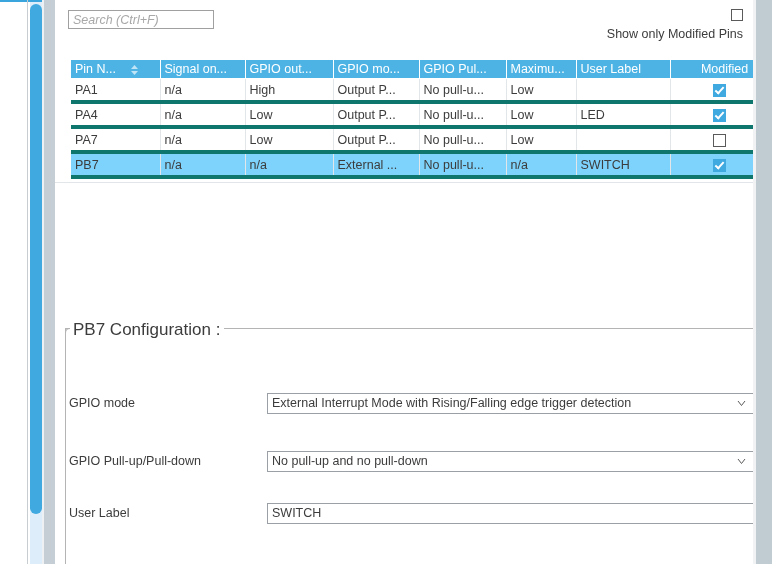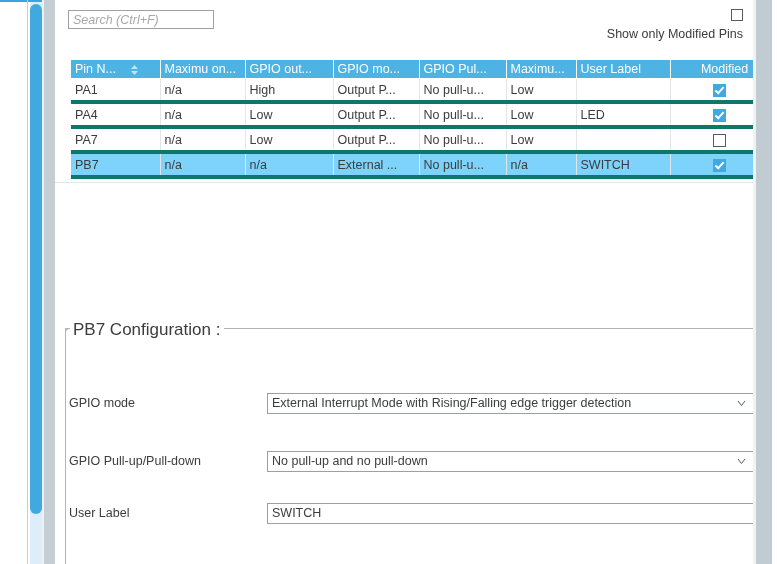--- a/index.html
+++ b/index.html
@@ -329,21 +329,21 @@
       <col style="width:70px">
       <col style="width:94px">
       <col style="width:99px">
     </colgroup>
     <thead>
       <tr id="thead-row">
           <th><span>Pin N...</span><span class="sort-arrows"><svg width="9" height="12" viewBox="0 0 9 12">
                 <path d="M4.5 1 L8 5 L1 5 Z" fill="#bfe4f5"></path>
                 <path d="M4.5 11 L8 7 L1 7 Z" fill="#bfe4f5"></path>
               </svg></span></th>
-          <th><span>Maximu on...</span></th>
+          <th><span>Signal on...</span></th>
           <th><span>GPIO out...</span></th>
           <th><span>GPIO mo...</span></th>
           <th><span>GPIO Pul...</span></th>
           <th><span>Maximu...</span></th>
           <th><span>User Label</span></th>
           <th class="center"><span>Modified</span></th>
         </tr>
     </thead>
     <tbody id="tbody">
         <tr>

